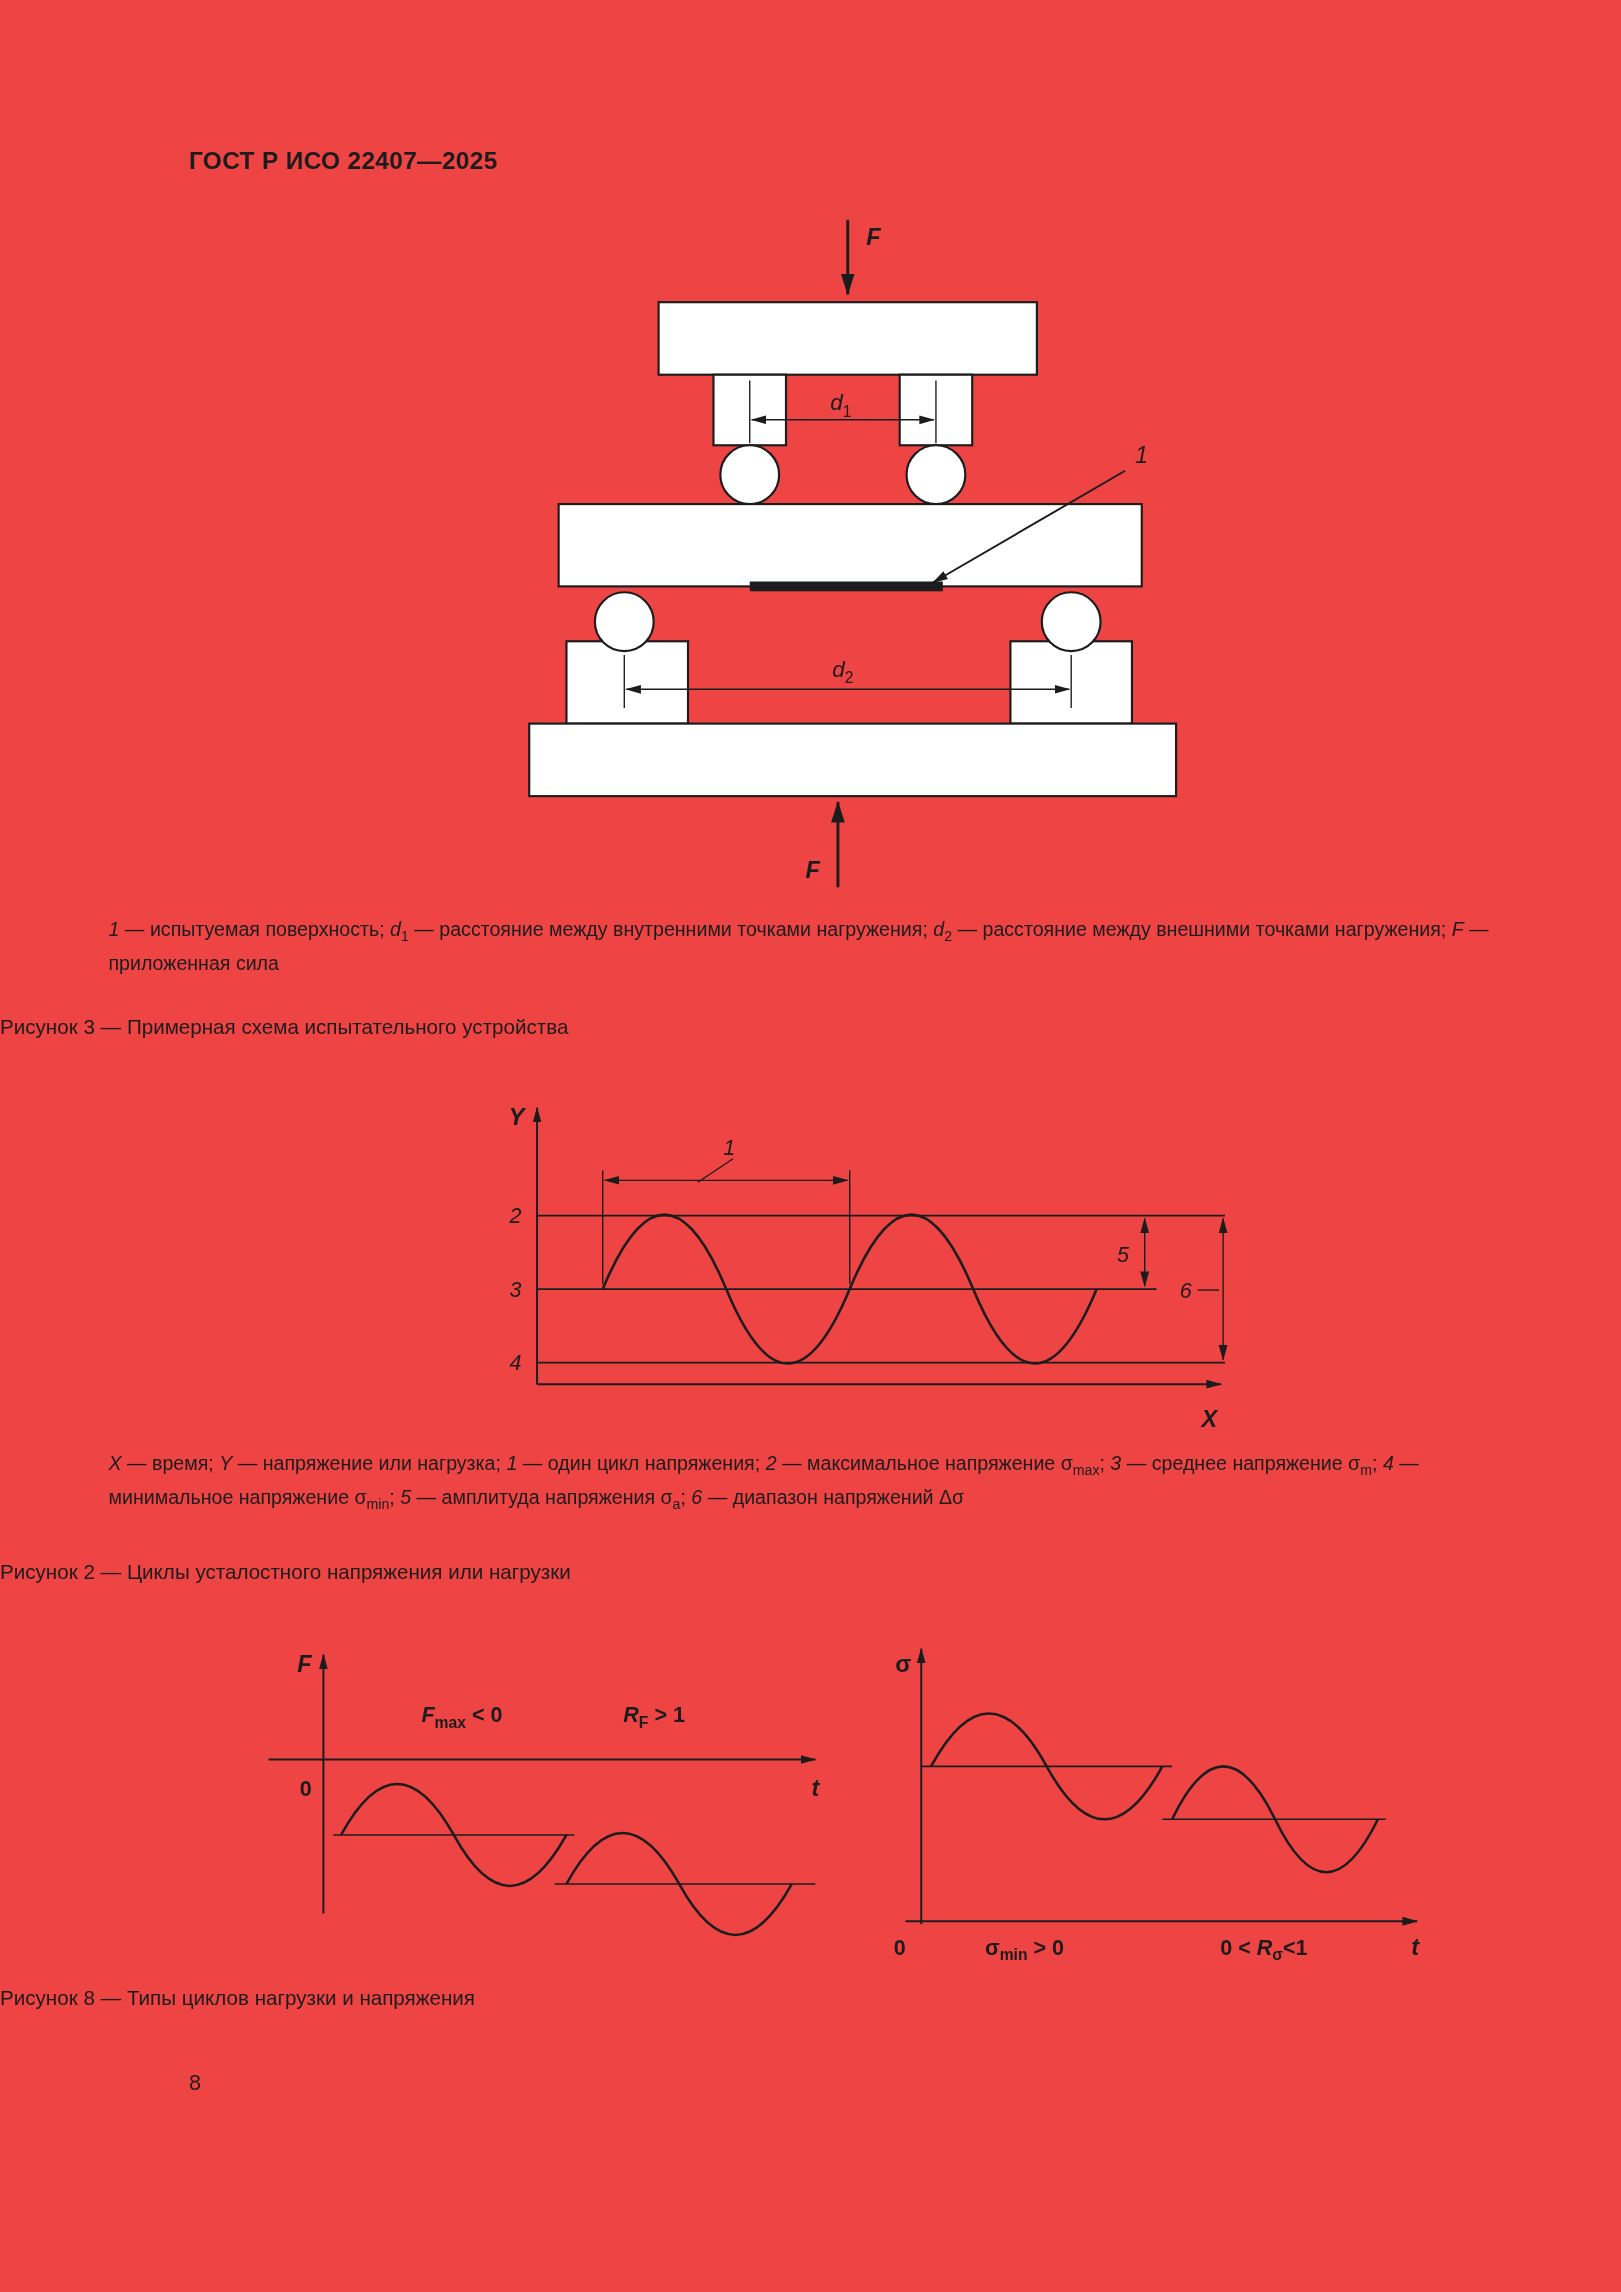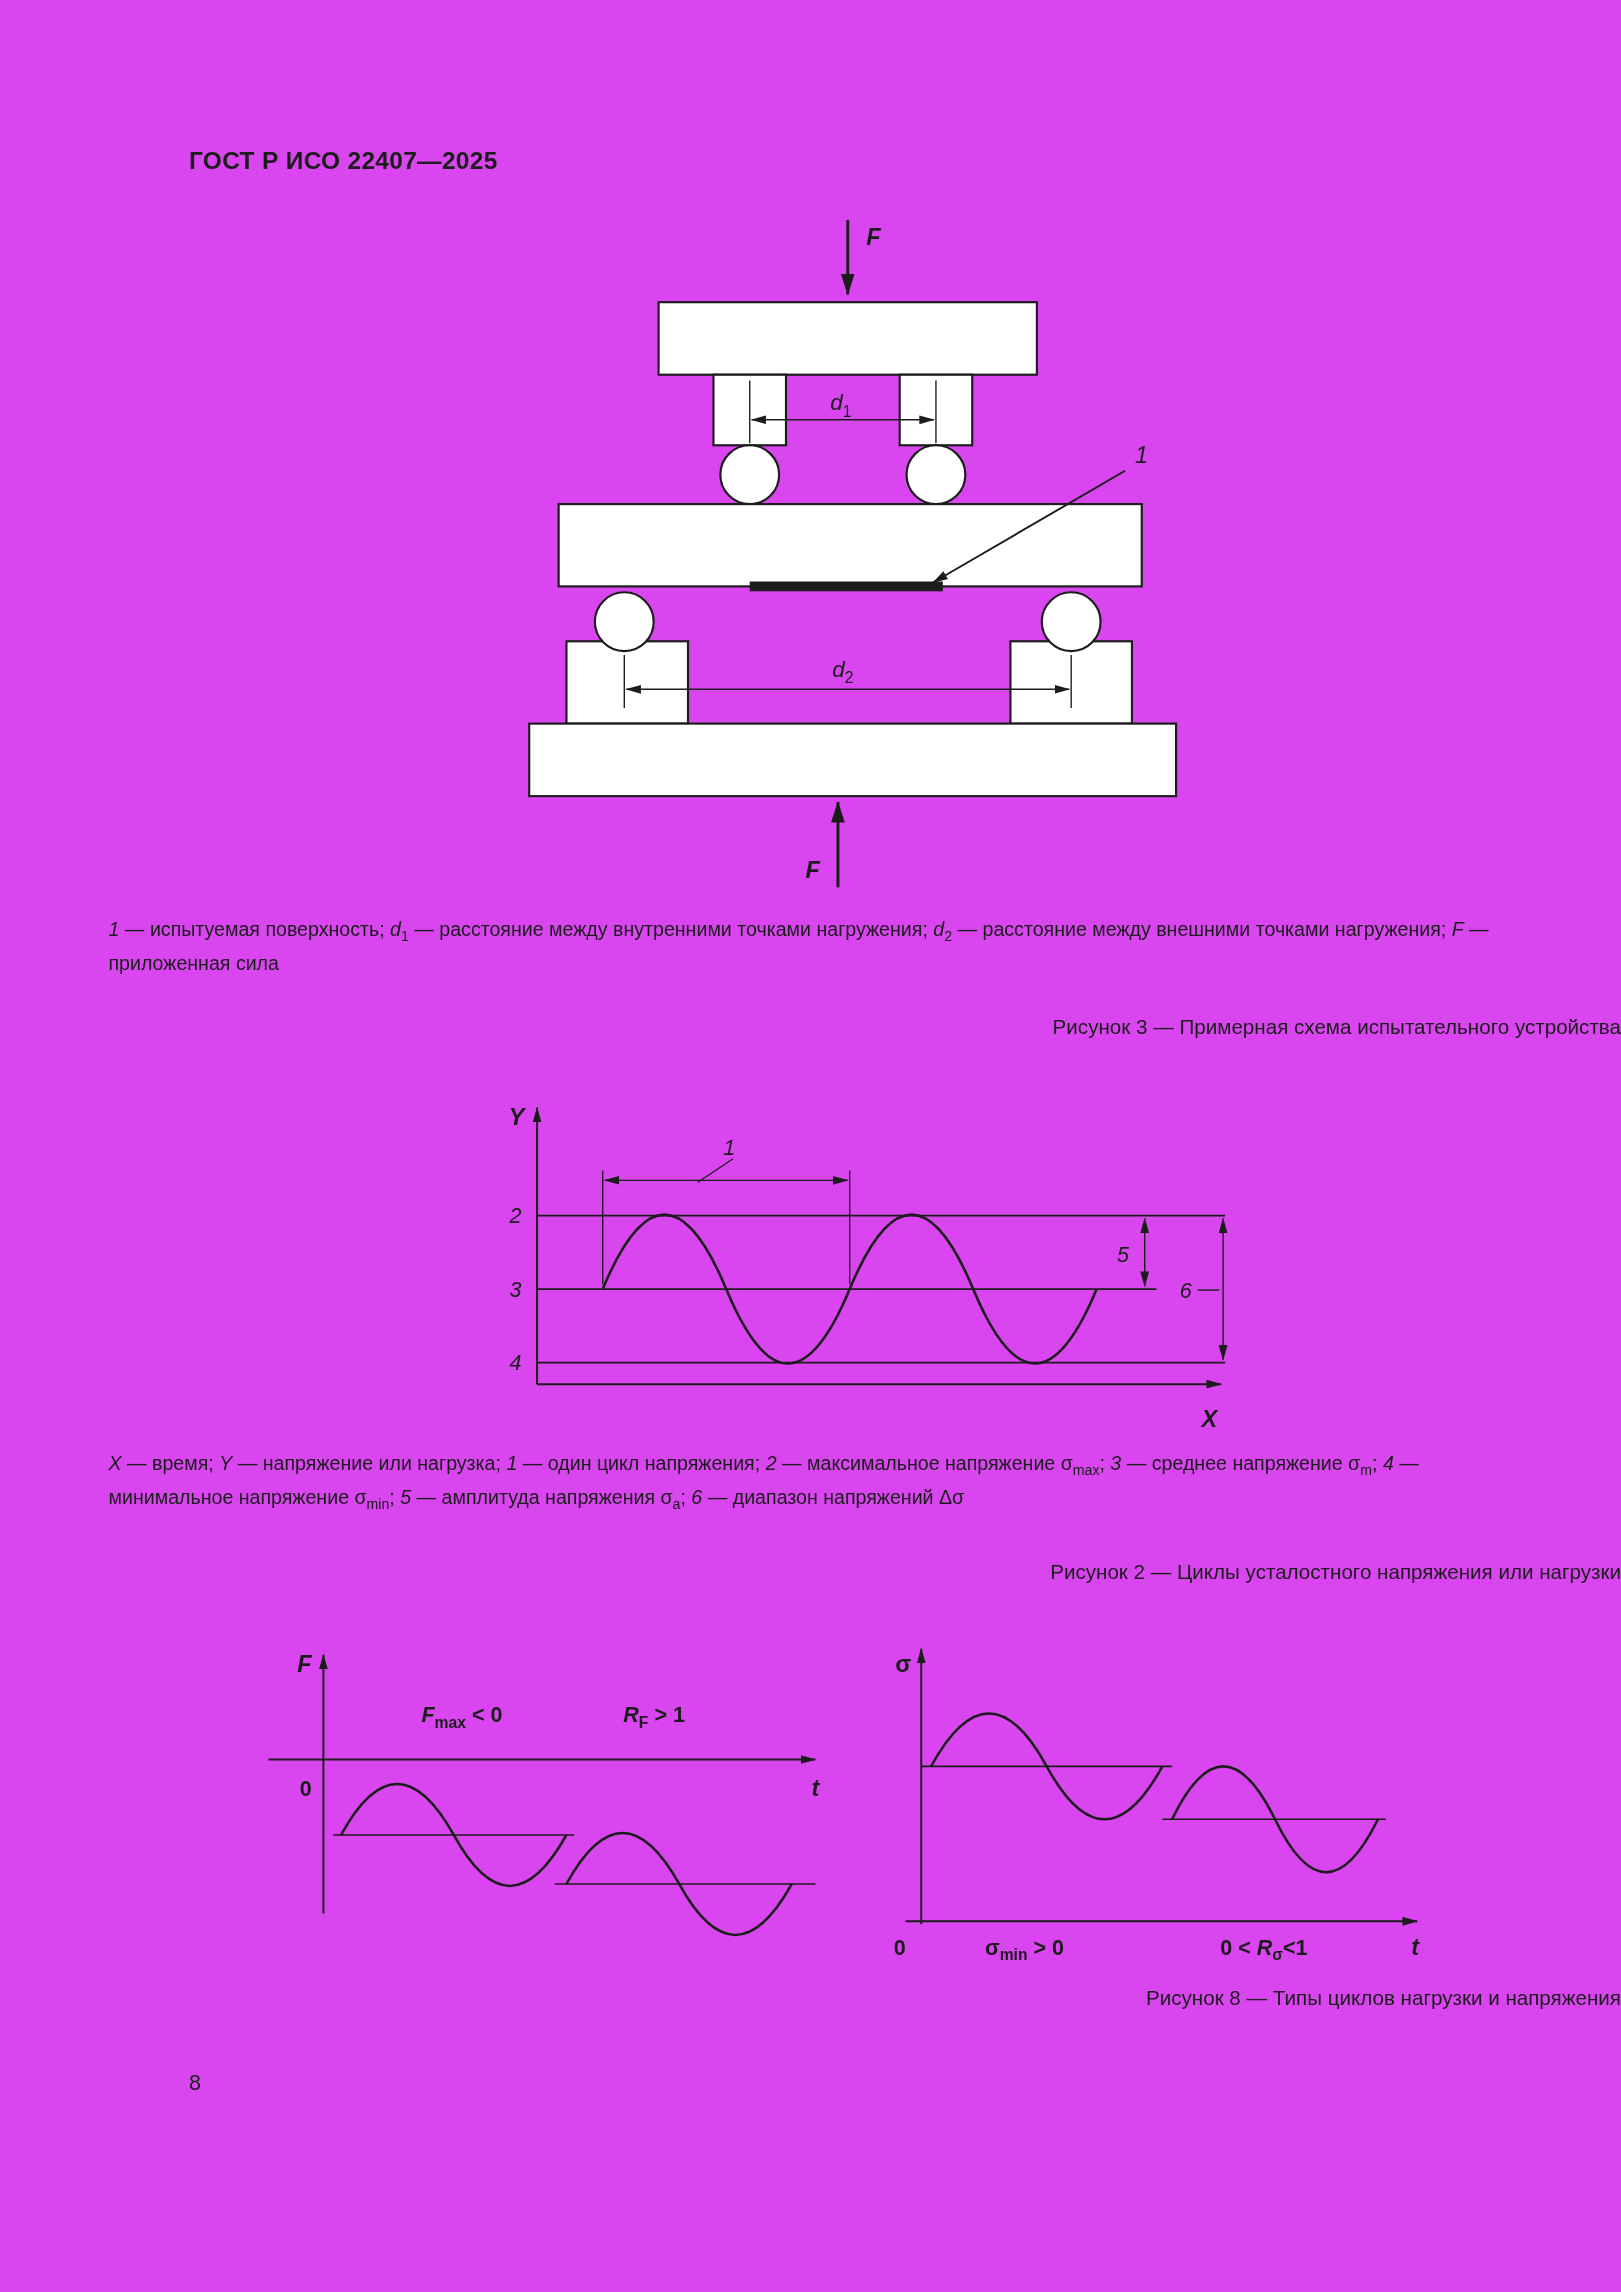--- a/index.html
+++ b/index.html
@@ -1,23 +1,23 @@
 <!DOCTYPE html>
 <html><head>
 <meta charset="utf-8">
 <style>
   *{margin:0;padding:0;box-sizing:border-box}
   html,body{background:#fff}
   body{width:1621px;height:2293px;position:relative;font-family:"Liberation Sans",sans-serif;color:#1c1c1c}
-  .page{position:absolute;inset:0;background:#d946ef;overflow:hidden}
+  .page{position:absolute;inset:0;background:#ef4444;overflow:hidden}
   .header{position:absolute;left:189px;top:147px;font-size:24.5px;font-weight:bold;letter-spacing:0.3px}
   .caption{position:absolute;left:50%;transform:translateX(-50%);width:1404px;text-align:left;font-size:19.6px;line-height:1.55}
   .caption i{font-style:italic}
   .caption sub{font-size:.72em}
-  .figtitle{position:absolute;left:0;width:100%;text-align:right;font-size:20.6px}
+  .figtitle{position:absolute;left:0;width:100%;text-align:left;font-size:20.6px}
   .pagenum{position:absolute;left:189px;top:2070px;font-size:21.6px}
   svg.diagram{position:absolute;left:0;top:0}
   svg text{font-family:"Liberation Sans",sans-serif;fill:#1c1c1c;stroke:none;font-size:22px}
   svg text.big{font-size:24px}
   svg .it{font-style:italic}
   svg .bold{font-weight:bold}
   svg text.cond{font-weight:bold;font-size:22px}
 </style>
 </head>
 <body>

